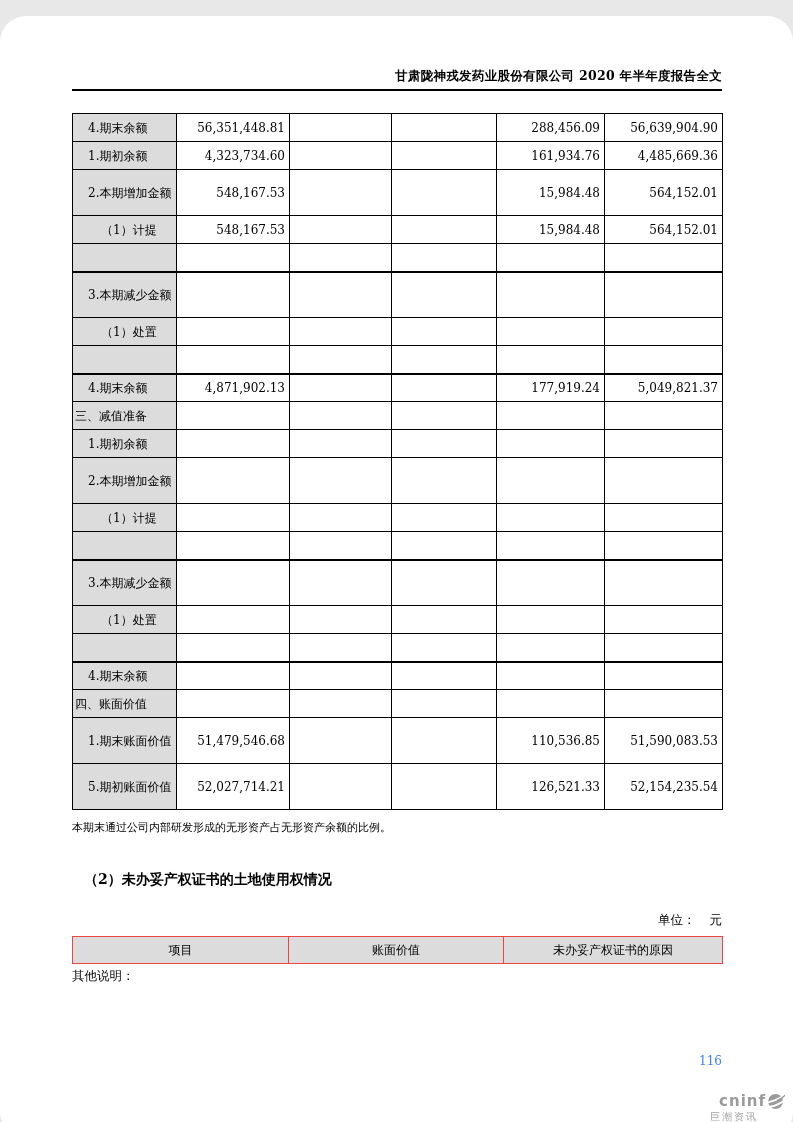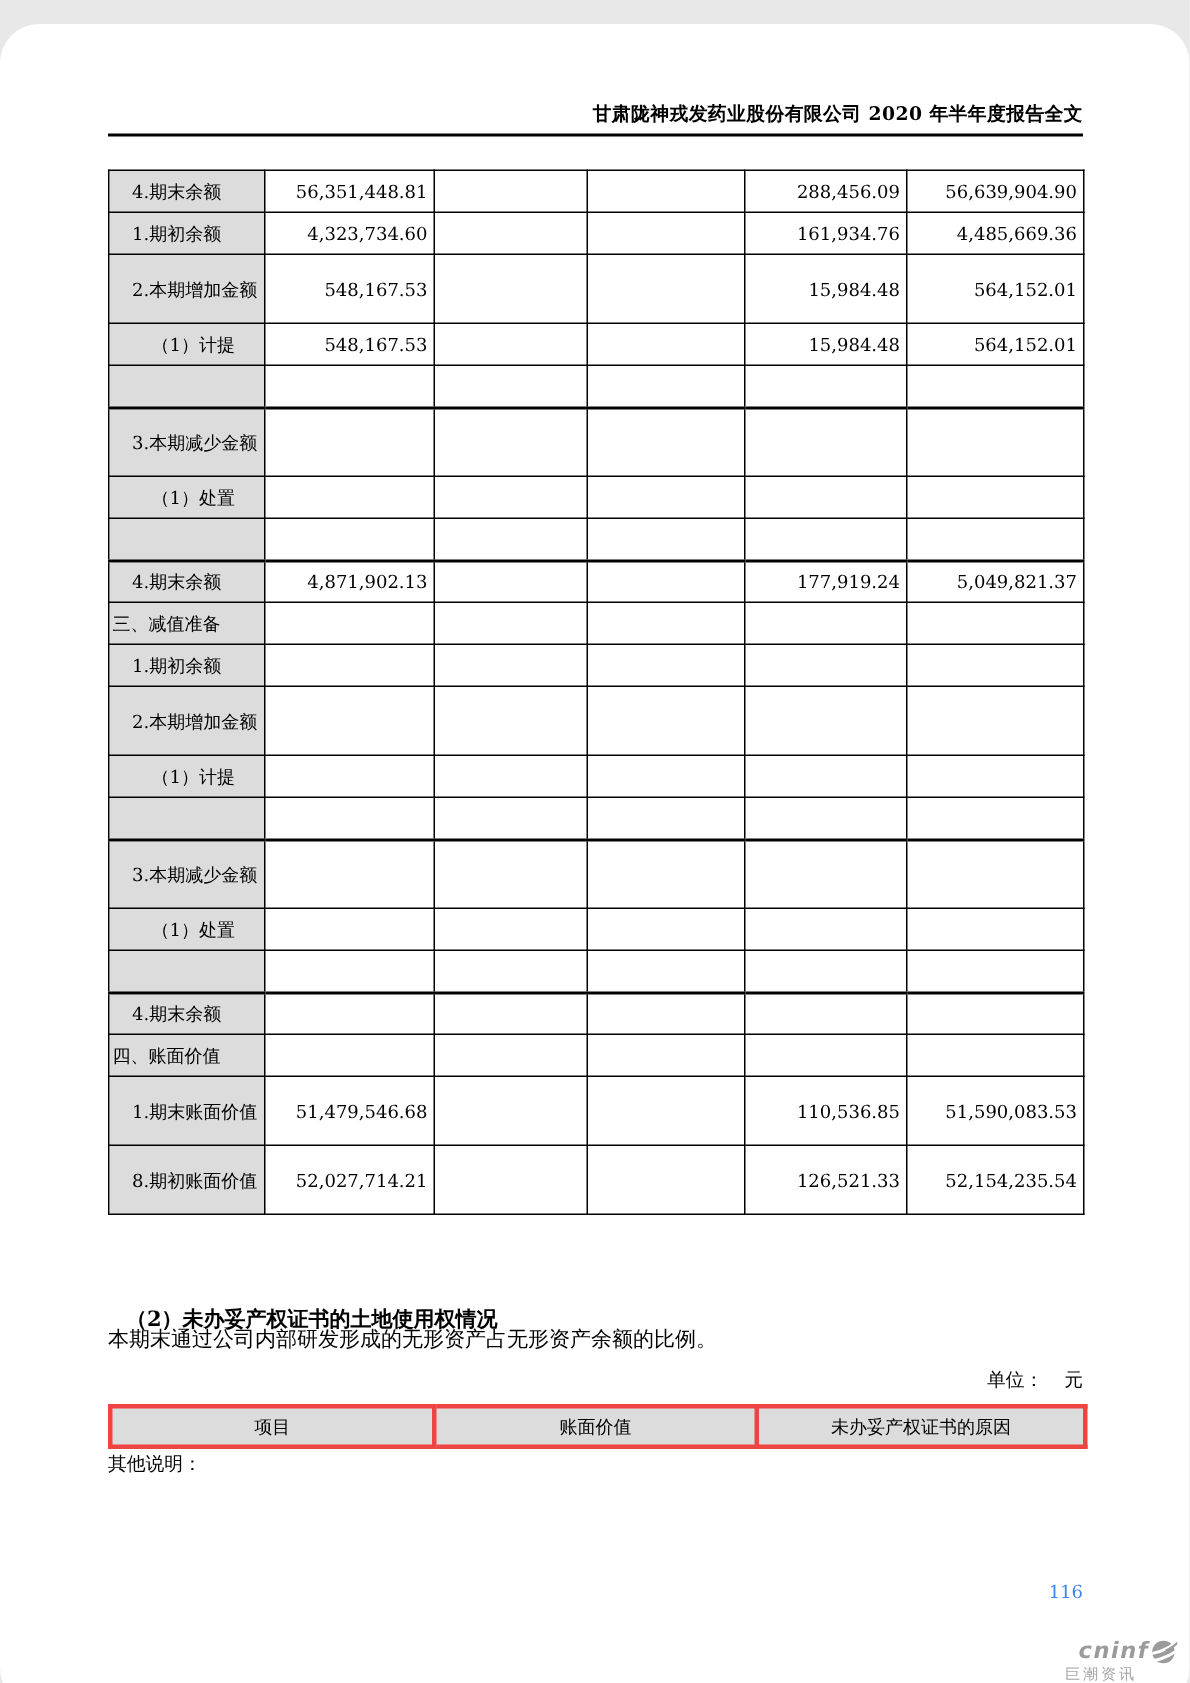--- a/index.html
+++ b/index.html
@@ -45,41 +45,41 @@
     text-align:left;
     padding-left:2px;
     word-break:break-all;
   }
   .fin-table td.label-cell.ind1 { text-indent:0; }
   .fin-table td.label-cell.ind2 { text-indent:13px; }
   .fin-table td.label-cell.ind3 { text-indent:26px; }
   .fin-table td.value-cell { text-align:right; padding-right:4px; }
   
   .note-text {
-    position:absolute; top:868px; left:72px; width:650px;
-    font-size:14px;
+    position:absolute; top:804px; left:72px; width:650px;
+    font-size:11px;
   }
   .section-heading {
     position:absolute; top:855px; left:84px; width:650px;
     font-size:14px; font-weight:bold;
   }
   .unit-line {
     position:absolute; top:896px; left:72px; width:650px;
     text-align:right; font-size:12.5px;
   }
   .unit-line .unit-value { margin-left:14px; }
   
   table.land-table {
     position:absolute; top:920px; left:72px;
     width:650px; border-collapse:collapse; table-layout:fixed;
     font-size:12px;
   }
   table.land-table { border:1.5px solid #000; }
   .land-table th {
-    border:3px solid #ef4444;
+    border:1px solid #ef4444;
     background:#dcdcdc;
     font-weight:normal;
     text-align:center;
     height:27px;
     padding:2px 4px;
   }
   .other-note {
     position:absolute; top:952px; left:72px;
     font-size:12.5px;
   }
@@ -89,22 +89,22 @@
     text-align:right; font-size:12px; color:#3b82f6;
   }
   .footer-logo {
     position:absolute; top:1076px; right:6px; width:92px;
     font-family:"DejaVu Sans","Liberation Sans",sans-serif;
     color:#a3a3a3;
     text-align:center; line-height:1.1;
     user-select:none;
   }
   .logo-brand-row {
-    display:flex; align-items:flex-start; justify-content:flex-end;
-    gap:1px; padding-right:2px;font-style:italic;
+    display:flex; align-items:center; justify-content:flex-end;
+    gap:1px; padding-right:2px;
   }
   .logo-brand {
     font-size:15px; font-weight:bold; letter-spacing:1px; color:#9b9b9b;
   }
   .logo-swirl { width:18px; height:18px; display:block; }
   .logo-cn { font-size:10px; letter-spacing:2px; color:#a3a3a3; margin-top:1px; padding-right:14px; }
   .logo-url { font-size:9.5px; color:#adadad; margin-top:1px; white-space:nowrap; }
 </style>
 </head>
 <body>
@@ -278,21 +278,21 @@
         </tr>
         <tr class="tall ">
           <td class="label-cell ind2">1.期末账面价值</td>
           <td class="value-cell">51,479,546.68</td>
           <td class="value-cell"></td>
           <td class="value-cell"></td>
           <td class="value-cell">110,536.85</td>
           <td class="value-cell">51,590,083.53</td>
         </tr>
         <tr class="tall ">
-          <td class="label-cell ind2">8.期初账面价值</td>
+          <td class="label-cell ind2">5.期初账面价值</td>
           <td class="value-cell">52,027,714.21</td>
           <td class="value-cell"></td>
           <td class="value-cell"></td>
           <td class="value-cell">126,521.33</td>
           <td class="value-cell">52,154,235.54</td>
         </tr>
       </tbody>
   </table>
 
   <div class="note-text">本期末通过公司内部研发形成的无形资产占无形资产余额的比例。</div>

